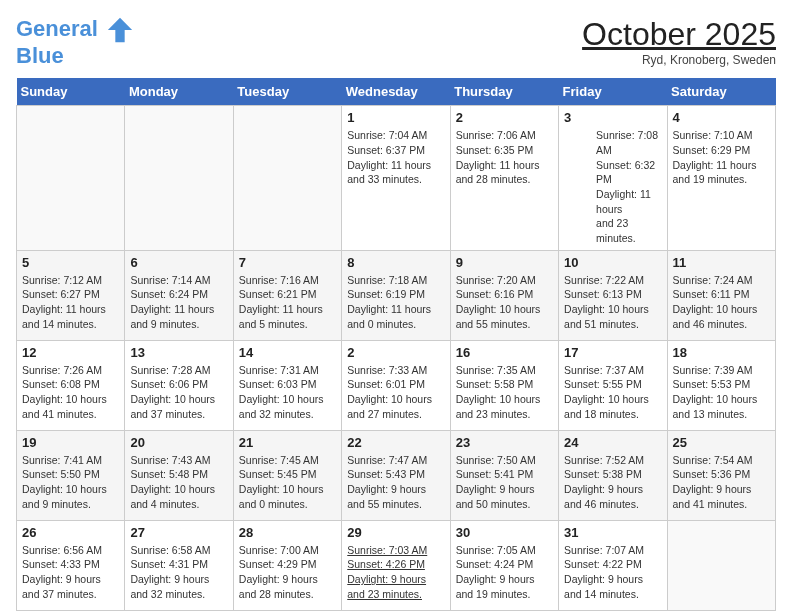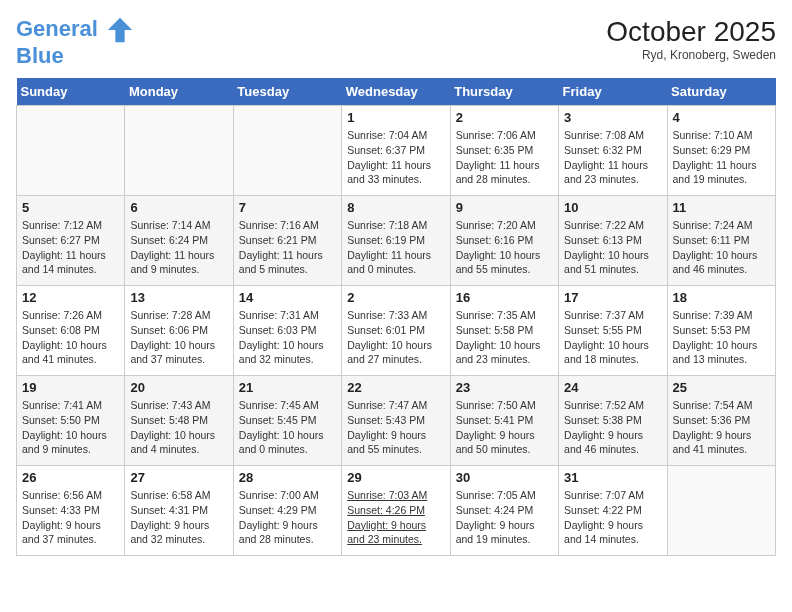--- a/index.html
+++ b/index.html
@@ -31,23 +31,24 @@
     }
     .logo-icon {
       width: 28px;
       height: 28px;
       margin-left: 2px;
     }
     .title-block {
       text-align: right;
     }
     .month-title {
-      font-size: 28px;
+      font-size: 32px;
       font-weight: normal;
       color: #222;
+      text-decoration: underline;
     }
     .location-title {
       font-size: 12px;
       color: #444;
     }
     table {
       width: 100%;
       border-collapse: collapse;
       font-size: 11px;
     }
@@ -135,21 +136,21 @@
         </td>
         <td>
           <span class="day-num">2</span>
           <div class="day-info" style="white-space: pre-line;">Sunrise: 7:06 AM
 Sunset: 6:35 PM
 Daylight: 11 hours
 and 28 minutes.</div>
         </td>
         <td>
           <span class="day-num">3</span>
-          <div class="day-info" style="white-space: pre-line;">Sunrise: 7:08 AM
+          <div class="day-info" style="white-space: pre-line; margin-left: 32px;">Sunrise: 7:08 AM
 Sunset: 6:32 PM
 Daylight: 11 hours
 and 23 minutes.</div>
         </td>
         <td>
           <span class="day-num">4</span>
           <div class="day-info" style="white-space: pre-line;">Sunrise: 7:10 AM
 Sunset: 6:29 PM
 Daylight: 11 hours
 and 19 minutes.</div>

